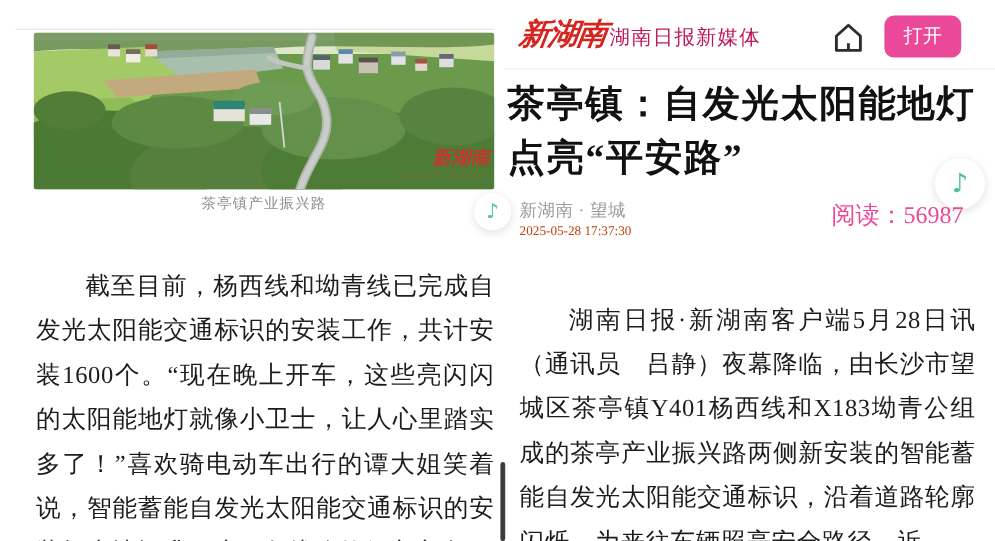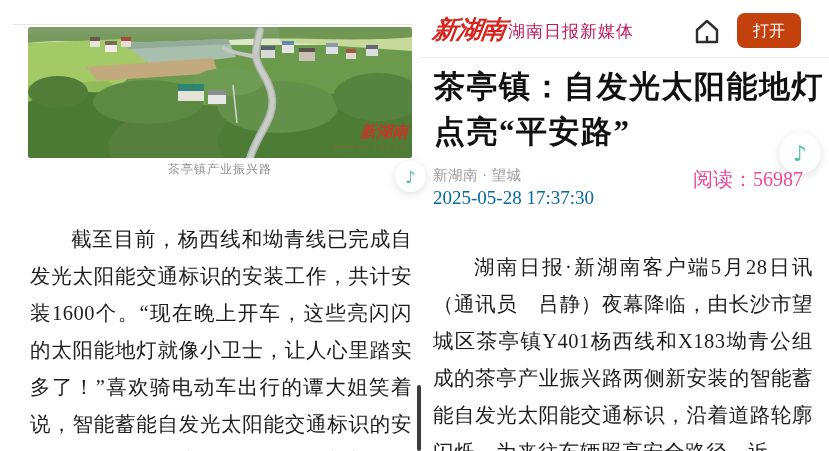--- a/index.html
+++ b/index.html
@@ -17,30 +17,30 @@
   .para { font-size:20.5px; line-height:37px; text-align:justify; text-indent:2em; color:#1c1c1c; letter-spacing:.5px; }
   .left-para { position:absolute; left:30px; top:221px; width:382px; height:230px; overflow:hidden; }
   .right-para { position:absolute; left:433px; top:249px; width:380px; height:202px; overflow:hidden; }
 
   
   .logo { position:absolute; left:433px; top:14px; width:72px; height:32px;
           font-style:italic; font-weight:bold; font-size:25px; line-height:32px; color:#d6251f;
           transform:skewX(-8deg); letter-spacing:-1px; white-space:nowrap; }
   .brand { position:absolute; left:508px; top:20px; font-size:17px; color:#be185d; letter-spacing:1px; }
   .home-btn { position:absolute; left:691px; top:16px; width:32px; height:32px; cursor:pointer; }
-  .open-btn { position:absolute; left:737px; top:13px; width:64px; height:35px; background:#c2410c;
+  .open-btn { position:absolute; left:737px; top:13px; width:64px; height:35px; background:#ec4899;
               color:#fff; font-family:"Liberation Sans","DejaVu Sans",sans-serif; font-size:16px;
               border:none; border-radius:8px; cursor:pointer; text-align:center; line-height:35px; }
   .header-divider { position:absolute; left:420px; top:57px; width:409px; height:1px; background:#ececec; }
 
-  .title { position:absolute; left:434px; top:64px; width:395px; font-size:31px; font-weight:bold;
+  .title { position:absolute; left:423px; top:64px; width:395px; font-size:31px; font-weight:bold;
            line-height:45px; color:#111; letter-spacing:1.5px; }
   .source { position:absolute; left:433px; top:166px; font-size:14.5px; color:#9b9b9b; letter-spacing:.5px; }
   .reads  { position:absolute; left:620px; top:166px; width:183px; text-align:right; font-size:20px; color:#ec4899; z-index:3;font-family:Liberation Serif, serif; }
-  .datetime { position:absolute; left:433px; top:187px; font-size:19px; color:#0369a1; }
+  .datetime { position:absolute; left:433px; top:187px; font-size:11px; color:#c2410c; }
 
   
   .audio-fab { position:absolute; background:#fff; border-radius:50%;
                box-shadow:0 2px 8px rgba(0,0,0,.13); display:flex; align-items:center; justify-content:center;
                cursor:pointer; z-index:2; }
   .audio-fab .note { color:#4ec29a; font-family:"DejaVu Sans",sans-serif; }
   .fab-left  { left:395px; top:161px; width:31px; height:31px; }
   .fab-left .note { font-size:17px; }
   .fab-right { left:779px; top:132px; width:42px; height:42px; }
   .fab-right .note { font-size:22px; }

